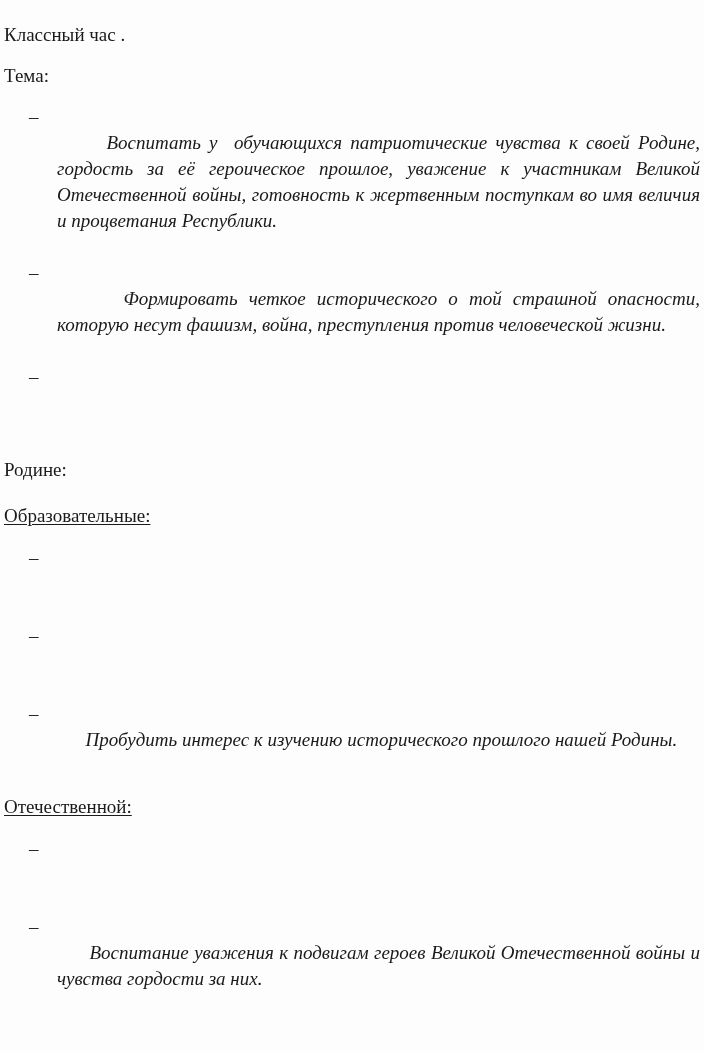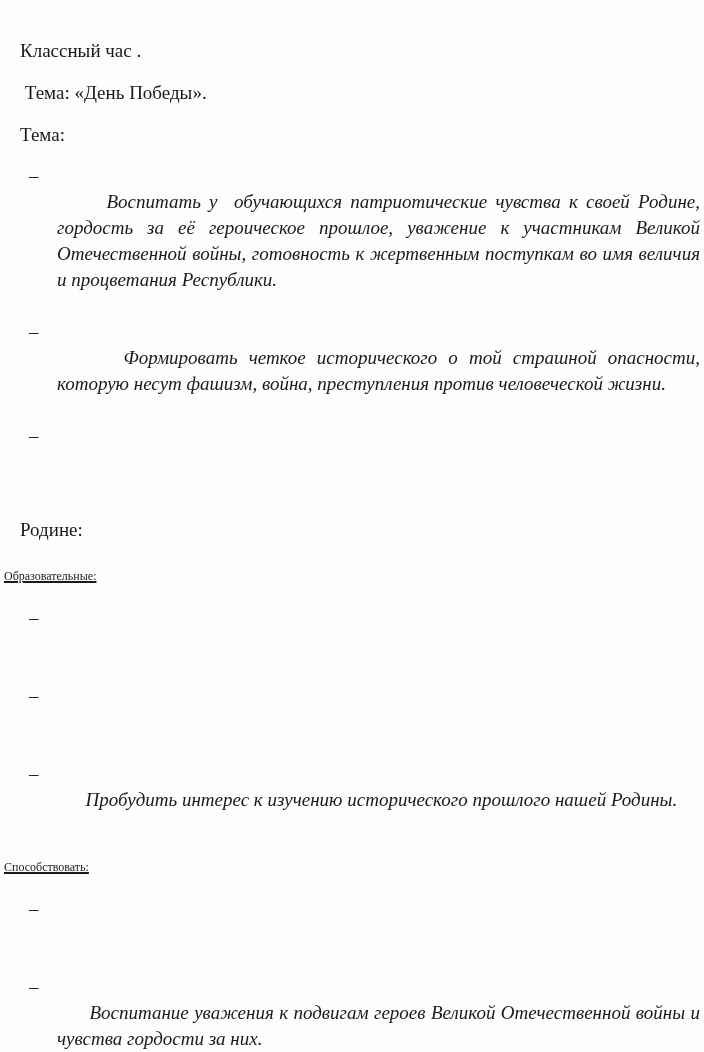--- a/index.html
+++ b/index.html
@@ -22,35 +22,34 @@
     width: 704px;
     height: 1052px;
     box-sizing: border-box;
     padding: 22px 4px 0 4px;
   }
 
   
   .para {
     font-size: 19px;
     line-height: 26px;
-    margin: 16px;
+    margin: 0;
     padding: 0;
     white-space: pre-wrap;
   }
   .para.gap-after   { margin-bottom: 15px; }
   .para.gap-after-l { margin-bottom: 20px; }
 
   
   .subhead {
-    font-size: 12px;
+    font-size: 19px;
     line-height: 26px;
     margin: 0 0 16px 0;
     padding: 0;
     display: block;
-    text-decoration: underline;
   }
   .subhead span.u {
     text-decoration: underline;
     text-underline-offset: 2px;
   }
 
   
   ul.dash-list {
     list-style: none;
     margin: 0 0 15px 0;
@@ -83,21 +82,20 @@
 
   .block-right-edge { max-width: 696px; }
 </style>
 </head>
 <body>
 
 <div class="page">
 
   <p class="para gap-after">Классный час .</p>
 
-  <p class="para gap-after"> Тема: «День Победы».</p>
 
   <p class="para gap-after">Тема:</p>
 
   <ul class="dash-list block-right-edge">
     <li>
       <span class="dash">–</span><span class="txt">Воспитать у  обучающихся патриотические чувства к своей Родине, гордость за её героическое прошлое, уважение к участникам Великой Отечественной войны, готовность к жертвенным поступкам во имя величия и процветания Республики.</span>
     </li>
     <li>
       <span class="dash">–</span><span class="txt">Формировать четкое исторического о той страшной опасности, которую несут фашизм, война, преступления против человеческой жизни.</span>
     </li>
@@ -114,21 +112,21 @@
       <span class="dash">–</span>
     </li>
     <li>
       <span class="dash">–</span>
     </li>
     <li>
       <span class="dash">–</span><span class="txt">Пробудить интерес к изучению исторического прошлого нашей Родины.</span>
     </li>
   </ul>
 
-  <p class="subhead"><span class="u">Способствовать:</span></p>
+  <p class="subhead"><span class="u">Отечественной:</span></p>
   <ul class="dash-list block-right-edge">
     <li>
       <span class="dash">–</span>
     </li>
     <li>
       <span class="dash">–</span><span class="txt">Воспитание уважения к подвигам героев Великой Отечественной войны и чувства гордости за них.</span>
     </li>
 
   </ul>
 

